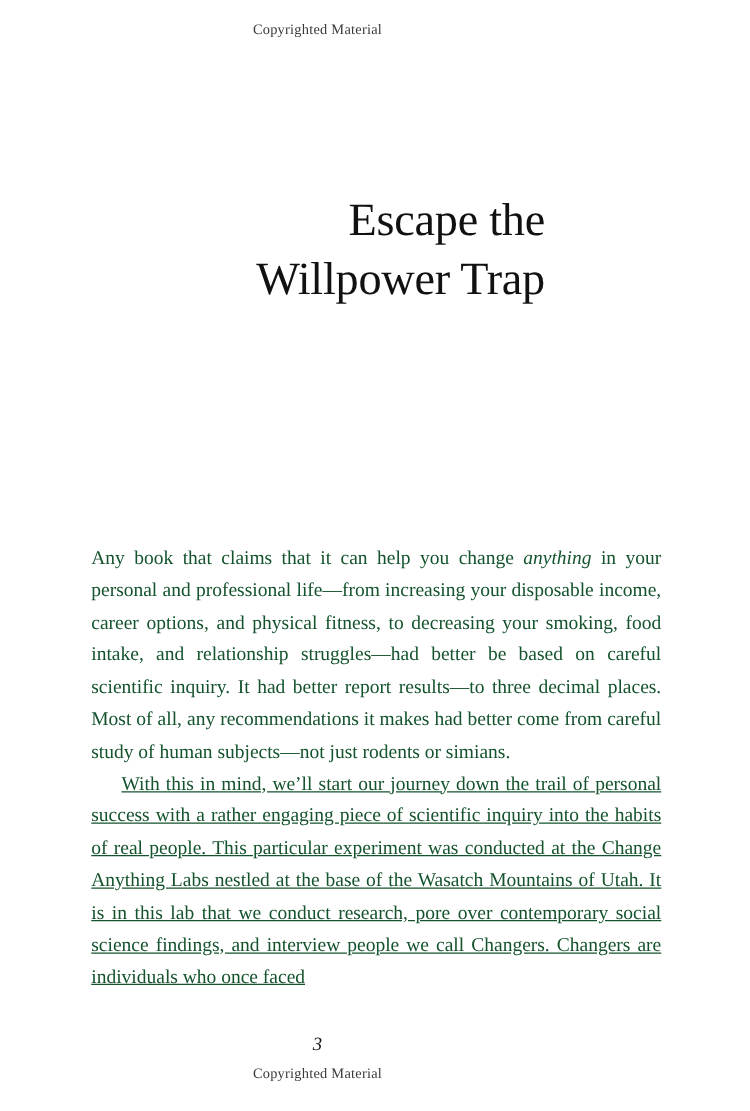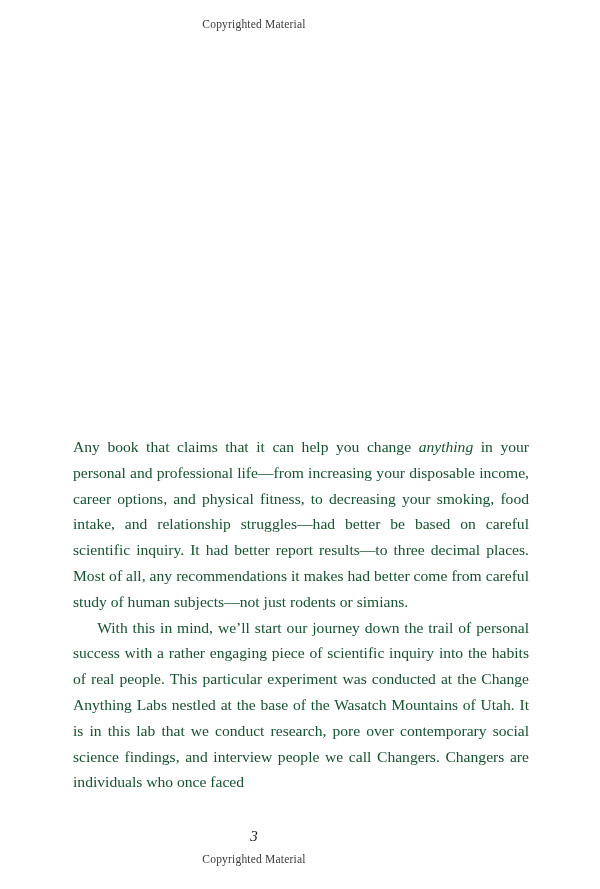--- a/index.html
+++ b/index.html
@@ -65,20 +65,21 @@
     text-align: justify;
     text-justify: inter-word;
     color: #14532d;
     hyphens: none;
   }
   .body-text p {
     margin: 0;
   }
   .body-text p.indent {
     text-indent: 1.55em;
+    text-decoration: underline;
   }
   .body-text em {
     font-style: italic;
   }
   .folio {
     position: absolute;
     bottom: 44px;
     left: 0;
     width: 100%;
     text-align: center;
@@ -88,20 +89,24 @@
     color: #1a1a1a;
   }
 </style>
 </head>
 <body>
 
 <div class="page">
 
   <div class="watermark watermark-top">Copyrighted Material</div>
 
+  <h1 class="chapter-title">
+    <span class="line">Escape the</span>
+    <span class="line">Willpower Trap</span>
+  </h1>
 
   <div class="body-text">
     <p>Any book that claims that it can help you change <em>anything</em> in your personal and professional life—from increasing your disposable income, career options, and physical fitness, to decreasing your smoking, food intake, and relationship struggles—had better be based on careful scientific inquiry. It had better report results—to three decimal places. Most of all, any recommendations it makes had better come from careful study of human subjects—not just rodents or simians.</p>
     <p class="indent">With this in mind, we’ll start our journey down the trail of personal success with a rather engaging piece of scientific inquiry into the habits of real people. This particular experiment was conducted at the Change Anything Labs nestled at the base of the Wasatch Mountains of Utah. It is in this lab that we conduct research, pore over contemporary social science findings, and interview people we call Changers. Changers are individuals who once faced</p>
   </div>
 
   <div class="folio">3</div>
 
   <div class="watermark watermark-bottom">Copyrighted Material</div>
 

